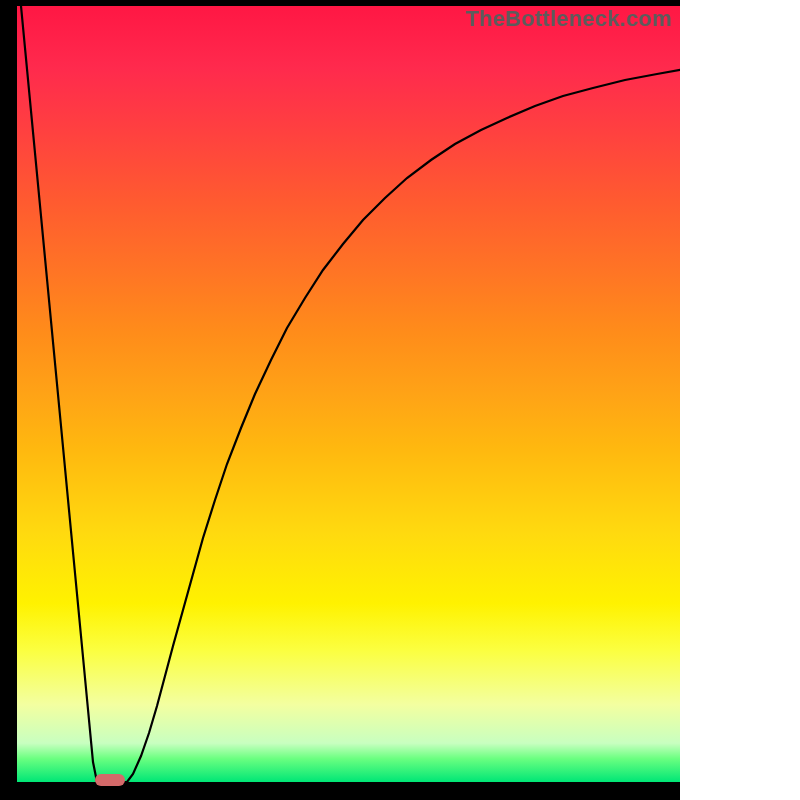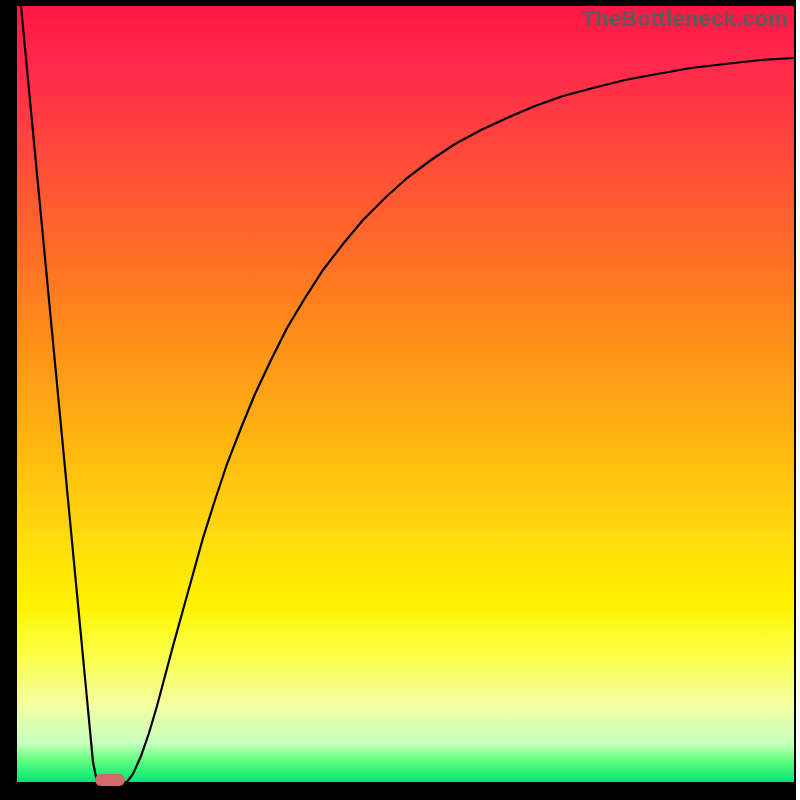--- a/index.html
+++ b/index.html
@@ -2,24 +2,25 @@
 <html><head>
 <meta charset="utf-8">
 <style>
   body {
     margin: 0;
     padding: 0;
     background: #fff;
   }
   .chart-container {
     position: relative;
-    width: 796px;
+    width: 636px;
     height: 800px;
     background: #000;
     overflow: hidden;
+    padding-left: 44px;
   }
   .plot-area {
     position: absolute;
     left: 17px;
     top: 6px;
     width: 777px;
     height: 776px;
     
     background: linear-gradient(to bottom,
       #ff1744 0%,

